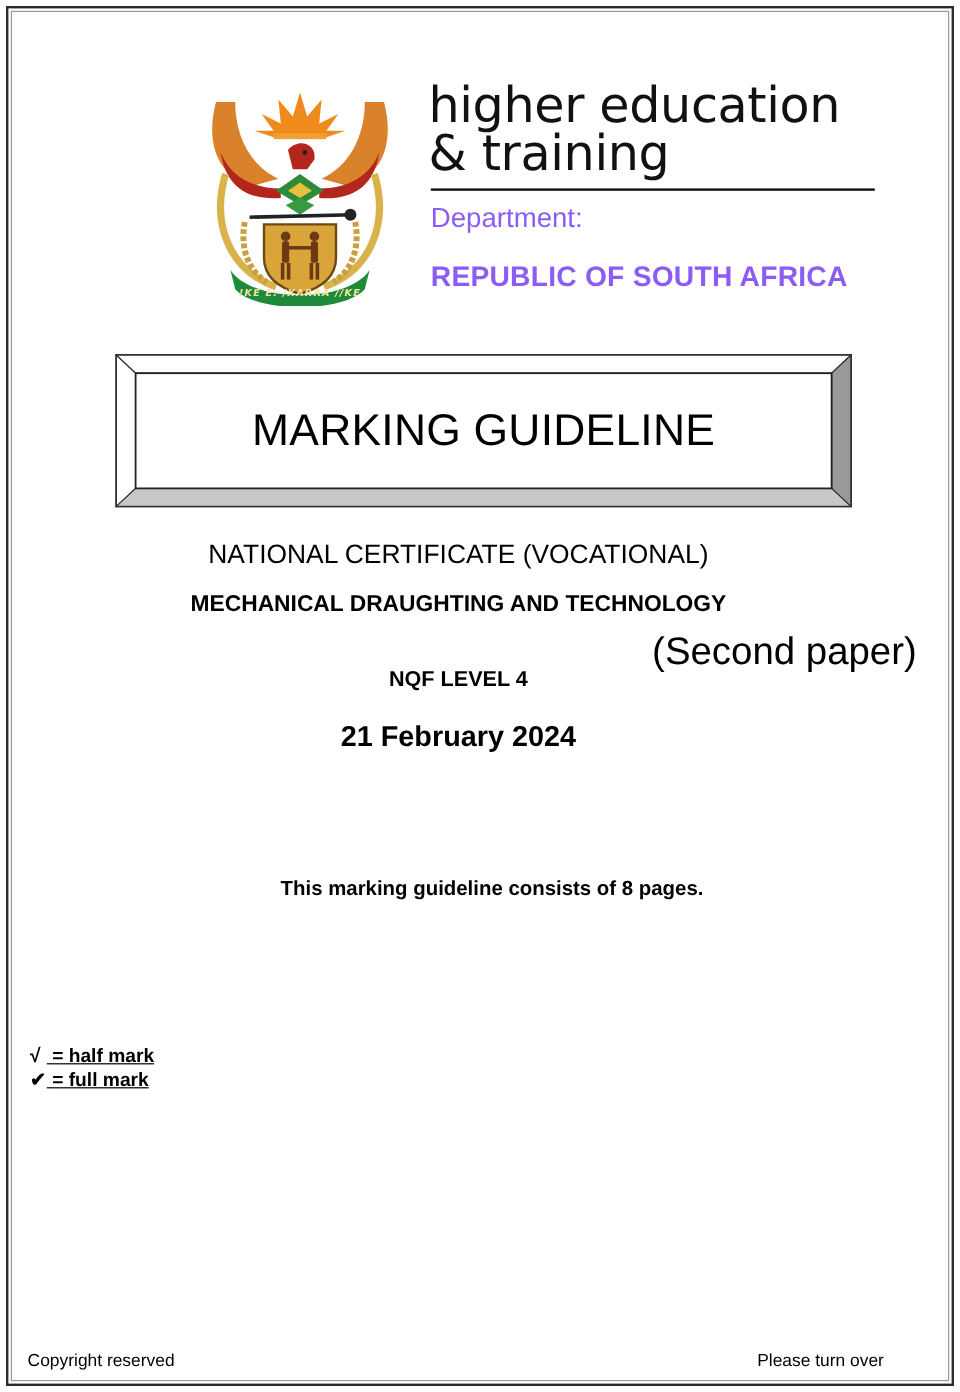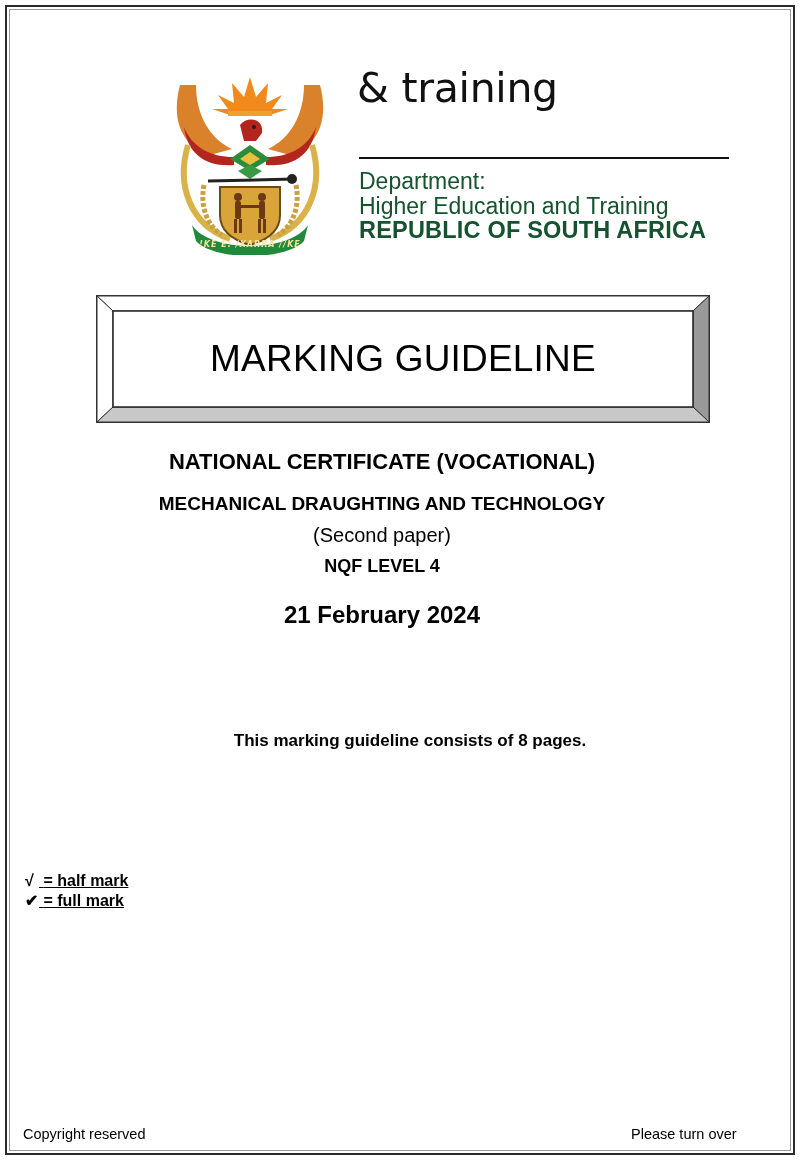--- a/index.html
+++ b/index.html
@@ -9,35 +9,35 @@
                   border: 2px solid #2a2a2a; box-shadow: 0 0 0 0 #fff; }
     .page-frame-inner { position: absolute; left: 2px; top: 2px; right: 2px; bottom: 2px;
                   border: 1px solid #9a9a9a; pointer-events: none; }
 
     .crest { position: absolute; left: 170px; top: 75px; width: 160px; height: 180px; }
 
     .dept-block { position: absolute; left: 357px; top: 68px; width: 380px; }
     .dept-line1, .dept-line2 { font-family: "DejaVu Sans", sans-serif; font-size: 41px;
                   line-height: 40px; letter-spacing: -0.3px; color: #111; white-space: nowrap; }
     .dept-rule { position: absolute; left: 2px; top: 89px; width: 370px; height: 2px; background: #111; }
-    .dept-sub { position: absolute; left: 2px; font-size: 23px; color: #14532d; white-space: nowrap; }
+    .dept-sub { position: absolute; left: 2px; font-size: 23px; color: #8b5cf6; white-space: nowrap; }
     .dept-sub.l1 { top: 100px; }
     .dept-sub.l2 { top: 125px; }
     .dept-sub.l3 { top: 149px; font-weight: bold; font-size: 23.5px; letter-spacing: 0.2px; }
 
     .title-box { position: absolute; left: 96px; top: 295px; width: 614px; height: 128px; }
     .title-box svg { position: absolute; left: 0; top: 0; }
     .title-text { position: absolute; left: 0; top: 0; width: 614px; height: 128px;
                   display: flex; align-items: center; justify-content: center;
                   font-weight: normal; font-size: 37px; letter-spacing: 0.2px; }
 
     .center-line { position: absolute; left: 0; width: 764px; text-align: center; white-space: nowrap; }
-    .nc { top: 449px; font-size: 22px; font-weight: bold; }
+    .nc { top: 449px; font-size: 22px; font-weight: normal; }
     .subject { top: 493px; font-size: 19px; font-weight: bold; left: 0; width: 764px; }
-    .paper { top: 524px; font-size: 20px; }
+    .paper { top: 524px; font-size: 32px; text-align: right; }
     .nqf { top: 556px; font-size: 18px; font-weight: bold; }
     .date { top: 601px; font-size: 24px; font-weight: bold; }
     .pages { top: 731px; font-size: 17px; font-weight: bold; padding-left: 28px; }
 
     .legend { position: absolute; left: 25px; top: 871px; font-size: 16px; font-weight: bold; line-height: 20px; text-decoration: underline; }
     .legend .sym { display: inline-block; width: 14px; }
 
     .footer-left { position: absolute; left: 23px; top: 1126px; font-size: 14.5px; }
     .footer-right { position: absolute; left: 631px; top: 1126px; font-size: 14.5px; }
   </style>
@@ -91,24 +91,24 @@
       <rect x="93" y="144" width="3" height="14"></rect>
       <rect x="70" y="130" width="20" height="3"></rect>
     </g>
 
     <path d="M22,150 C40,178 120,178 138,150 L134,166 C116,186 44,186 26,166 Z" fill="#1f8a3a"></path>
     <text x="80" y="172" text-anchor="middle" font-size="8" fill="#f4e4a0" font-family="DejaVu Sans, sans-serif" font-style="italic" font-weight="bold" letter-spacing="1">!KE E: /XARRA //KE</text>
   </svg>
 </div>
 
 <div class="dept-block">
+  <div class="dept-line1">higher education</div>
   <div class="dept-line2">&amp; training</div>
   <div class="dept-rule"></div>
   <div class="dept-sub l1">Department:</div>
-  <div class="dept-sub l2">Higher Education and Training</div>
   <div class="dept-sub l3">REPUBLIC OF SOUTH AFRICA</div>
 </div>
 
 <div class="title-box">
   <svg width="614" height="128" viewBox="0 0 614 128">
     <rect x="0.5" y="0.5" width="613" height="127" fill="#ffffff" stroke="#333" stroke-width="1.5"></rect>
 
     <polygon points="1,1 613,1 597,16 17,16" fill="#ffffff" stroke="#333" stroke-width="1"></polygon>
 
     <polygon points="1,1 17,16 17,112 1,127" fill="#ffffff" stroke="#333" stroke-width="1"></polygon>

